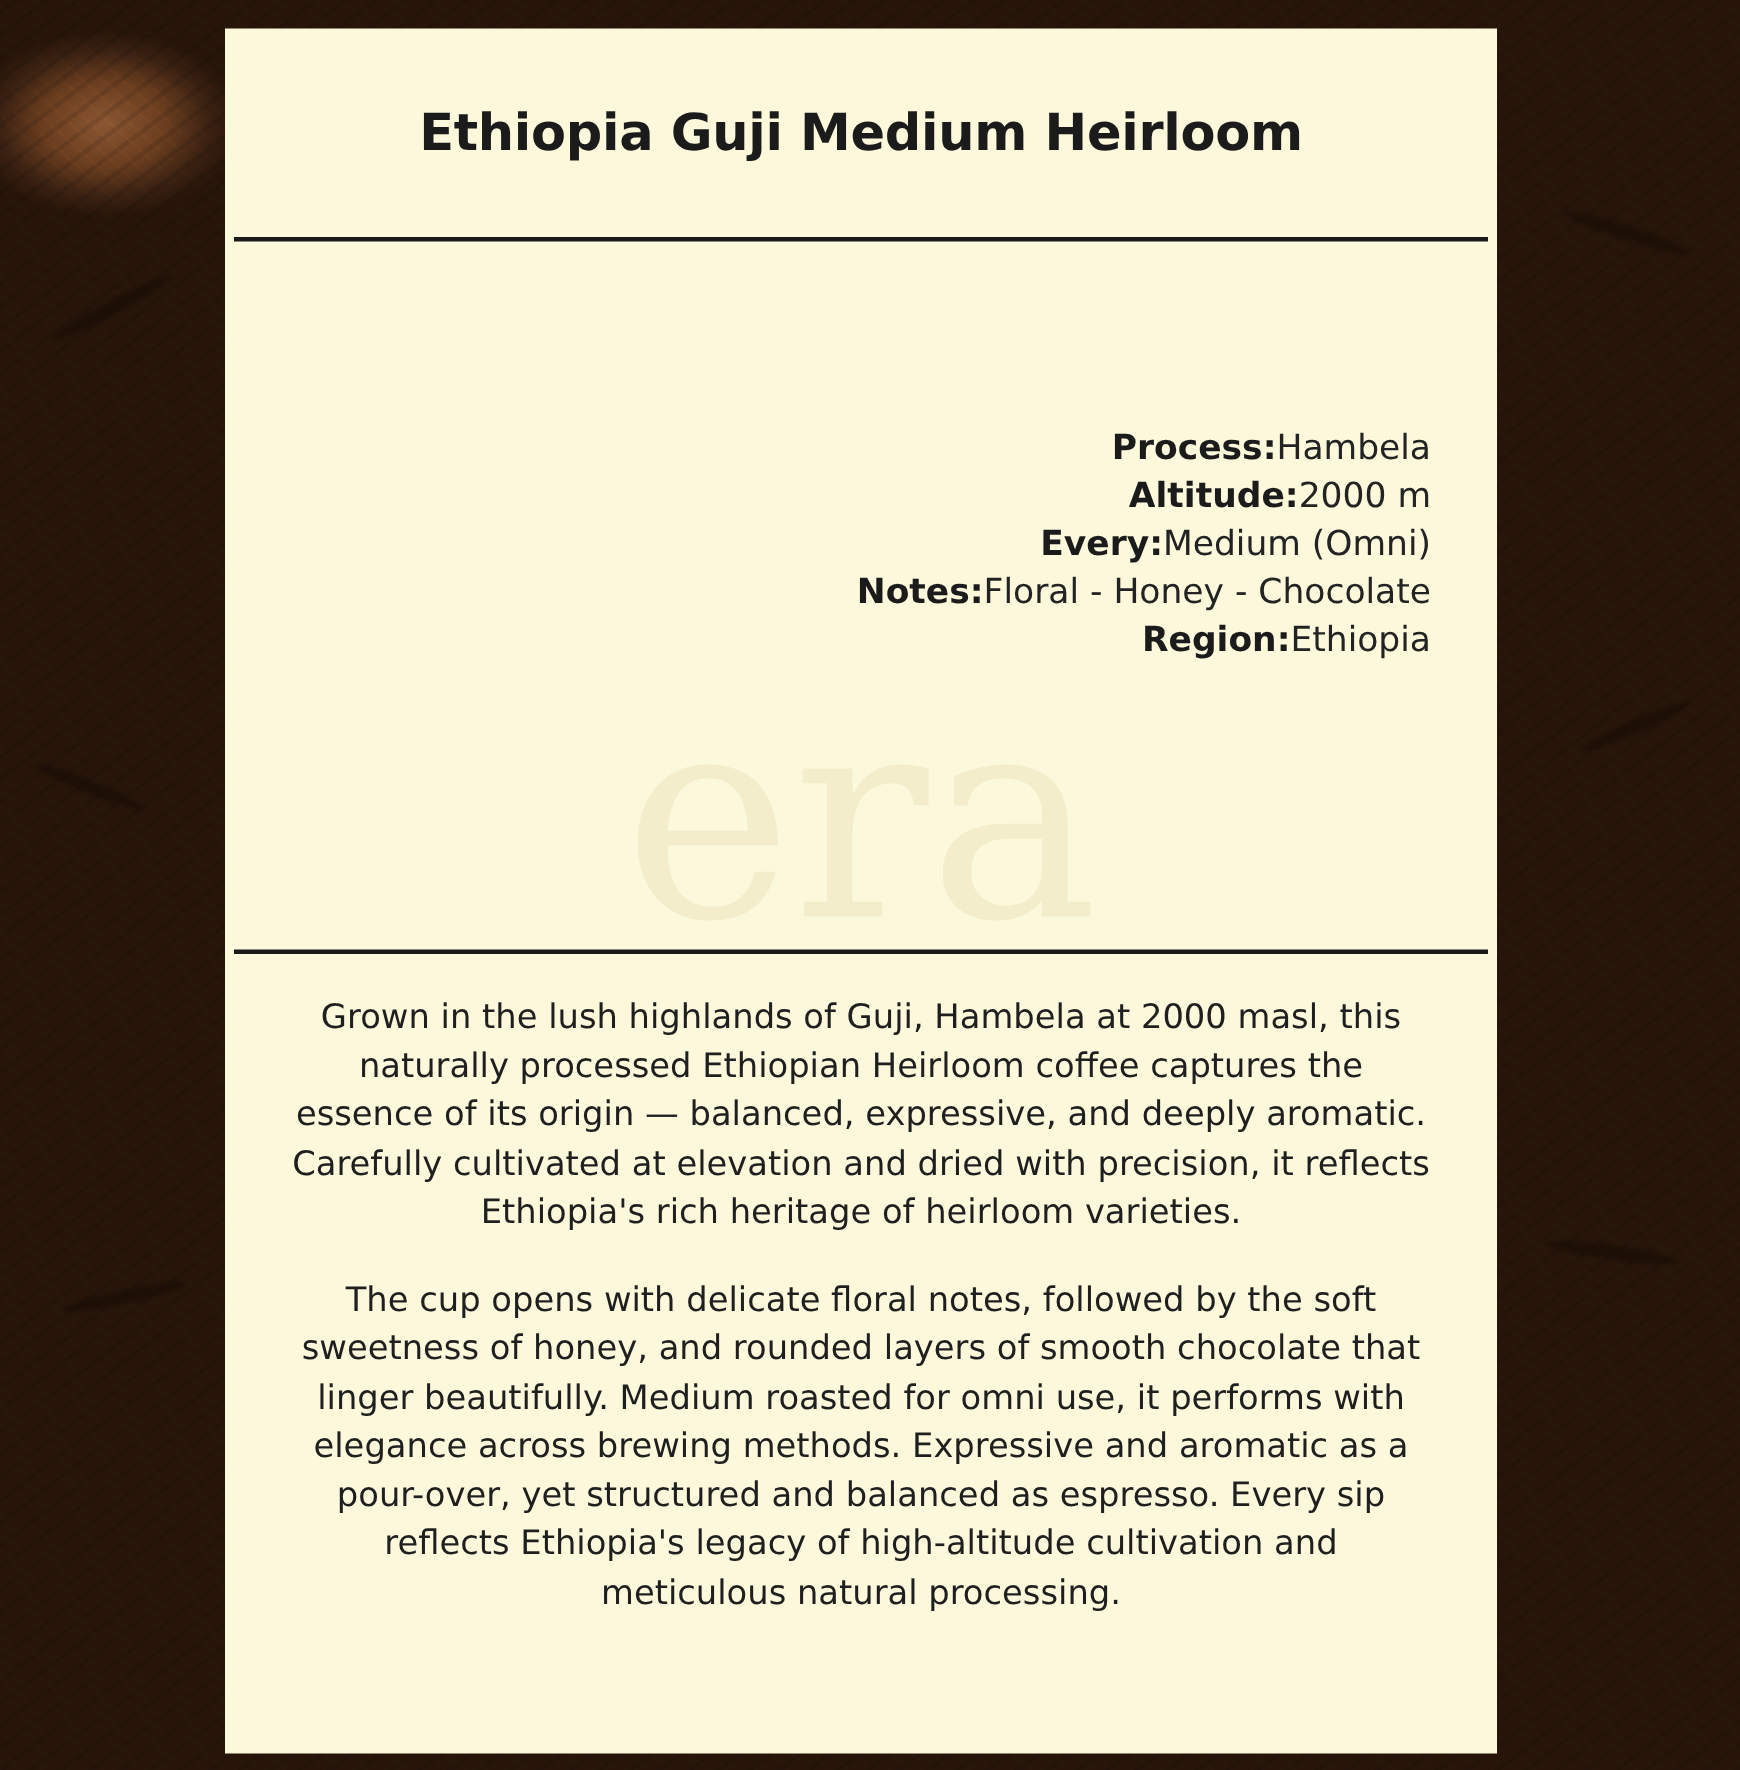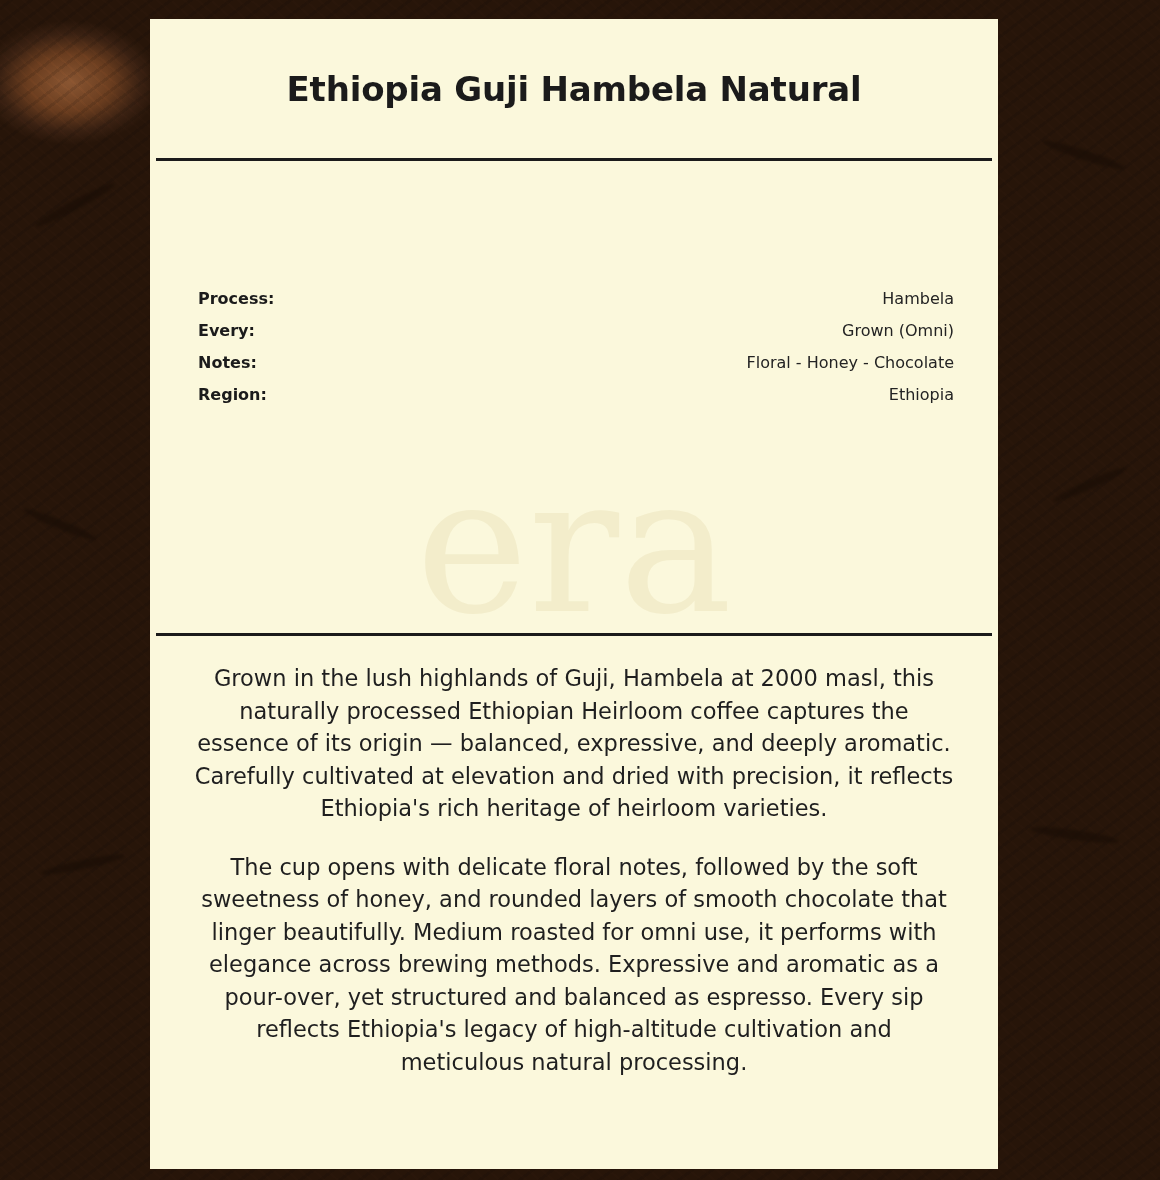--- a/index.html
+++ b/index.html
@@ -109,23 +109,23 @@
     color: #f3edcb;
     user-select: none;
     pointer-events: none;
   }
   .specs {
     position: relative;
     padding: 122px 44px 0 48px;
   }
   .spec-row {
     display: flex;
-    justify-content: space-between;
+    justify-content: flex-end;
     align-items: baseline;
-    font-size: 16px;
+    font-size: 23px;
     line-height: 32px;
     color: #1b1b1b;
   }
   .spec-label {
     font-weight: 700;
   }
   .spec-value {
     font-weight: 400;
     color: #232323;
   }
@@ -154,36 +154,40 @@
   <div class="bean-crease" style="left:30px; top:200px; width:90px; height:10px; transform:rotate(-28deg);"></div>
   <div class="bean-crease" style="left:20px; top:520px; width:80px; height:9px; transform:rotate(22deg);"></div>
   <div class="bean-crease" style="left:40px; top:860px; width:86px; height:9px; transform:rotate(-12deg);"></div>
   <div class="bean-crease" style="left:1040px; top:150px; width:88px; height:10px; transform:rotate(18deg);"></div>
   <div class="bean-crease" style="left:1050px; top:480px; width:80px; height:9px; transform:rotate(-24deg);"></div>
   <div class="bean-crease" style="left:1030px; top:830px; width:90px; height:10px; transform:rotate(8deg);"></div>
 
   <div class="card">
 
     <div class="card-title-zone">
-      <div class="card-title">Ethiopia Guji Hambela Natural</div>
+      <div class="card-title">Ethiopia Guji Medium Heirloom</div>
     </div>
 
     <div class="rule"></div>
 
     <div class="spec-zone">
       <div class="watermark">era</div>
 
       <div class="specs">
         <div class="spec-row">
           <span class="spec-label">Process:</span>
           <span class="spec-value">Hambela</span>
         </div>
         <div class="spec-row">
+          <span class="spec-label">Altitude:</span>
+          <span class="spec-value">2000 m</span>
+        </div>
+        <div class="spec-row">
           <span class="spec-label">Every:</span>
-          <span class="spec-value">Grown (Omni)</span>
+          <span class="spec-value">Medium (Omni)</span>
         </div>
         <div class="spec-row">
           <span class="spec-label">Notes:</span>
           <span class="spec-value">Floral - Honey - Chocolate</span>
         </div>
         <div class="spec-row">
           <span class="spec-label">Region:</span>
           <span class="spec-value">Ethiopia</span>
         </div>
       </div>

